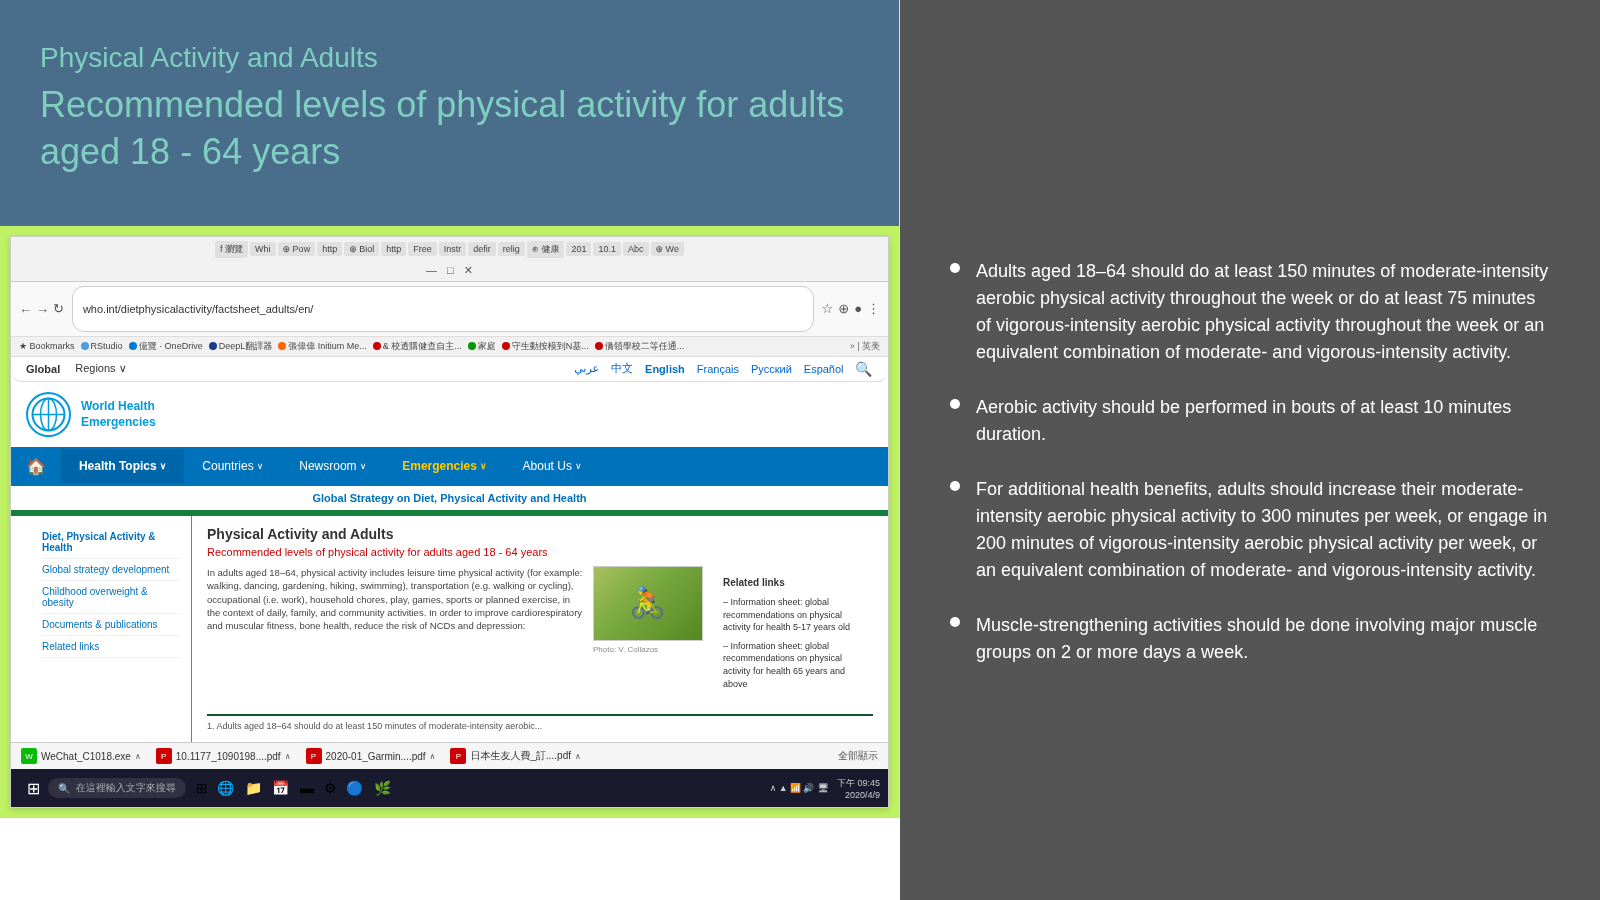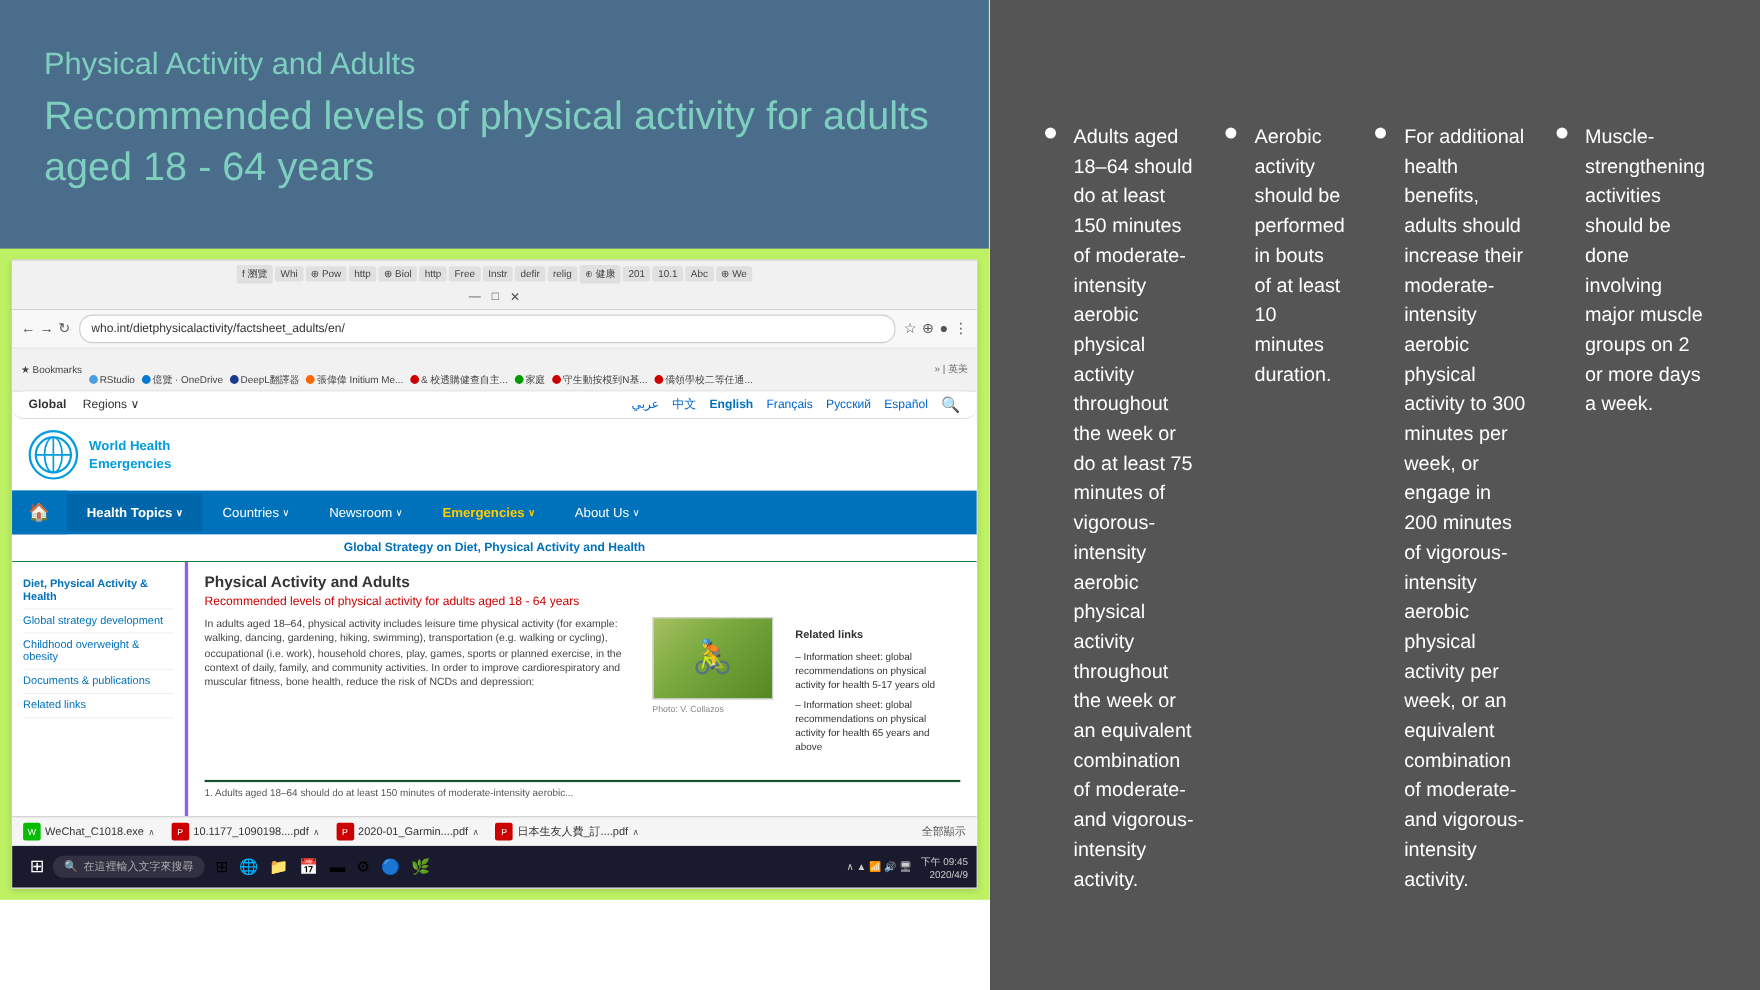--- a/index.html
+++ b/index.html
@@ -107,21 +107,21 @@
       display: flex;
       gap: 4px;
       font-size: 13px;
       color: #555;
     }
     .address-input {
       flex: 1;
       background: #fff;
       border: 1px solid #ccc;
       border-radius: 12px;
-      padding: 6px 10px;
+      padding: 16px 10px;
       font-size: 11px;
       color: #333;
     }
     .browser-icons {
       display: flex;
       gap: 5px;
       font-size: 13px;
       color: #555;
       align-items: center;
     }
@@ -136,21 +136,20 @@
       font-size: 9px;
       color: #444;
       flex-shrink: 0;
     }
     .bookmark-item {
       display: flex;
       align-items: center;
       gap: 2px;
       white-space: nowrap;
       cursor: pointer;
-      margin-top: 19px;
     }
     .bookmark-dot {
       width: 8px;
       height: 8px;
       border-radius: 50%;
       display: inline-block;
     }
 
     
     .who-lang-bar {
@@ -236,34 +235,35 @@
       flex: 1;
       overflow: hidden;
       background: #fff;
     }
     .who-breadcrumb {
       background: #fff;
       padding: 6px 15px;
       font-size: 11px;
       color: #0071bb;
       text-align: center;
-      border-bottom: 1px solid #15803d;
+      border-bottom: 6px solid #15803d;
       font-weight: bold;
     }
 
     .who-main {
       display: flex;
       height: 100%;
     }
 
     .who-sidebar {
       width: 160px;
       padding: 10px;
       flex-shrink: 0;
-      border-right: 3px solid #8b5cf6;
+      border-right: 1px solid #8b5cf6;
+      margin-left: 21px;
     }
     .sidebar-link {
       display: block;
       font-size: 10px;
       color: #0071bb;
       padding: 5px 0;
       border-bottom: 1px solid #f0f0f0;
       cursor: pointer;
     }
     .sidebar-link.active { font-weight: bold; }
@@ -406,21 +406,21 @@
       background: #555555;
       padding: 40px 50px;
       display: flex;
       flex-direction: column;
       justify-content: center;
     }
 
     .bullet-list {
       list-style: none;
       display: flex;
-      flex-direction: row;
+      flex-direction: column;
       gap: 28px;
       margin-top: 24px;
     }
     .bullet-item {
       display: flex;
       gap: 16px;
       align-items: flex-start;
     }
     .bullet-dot {
       width: 10px;

